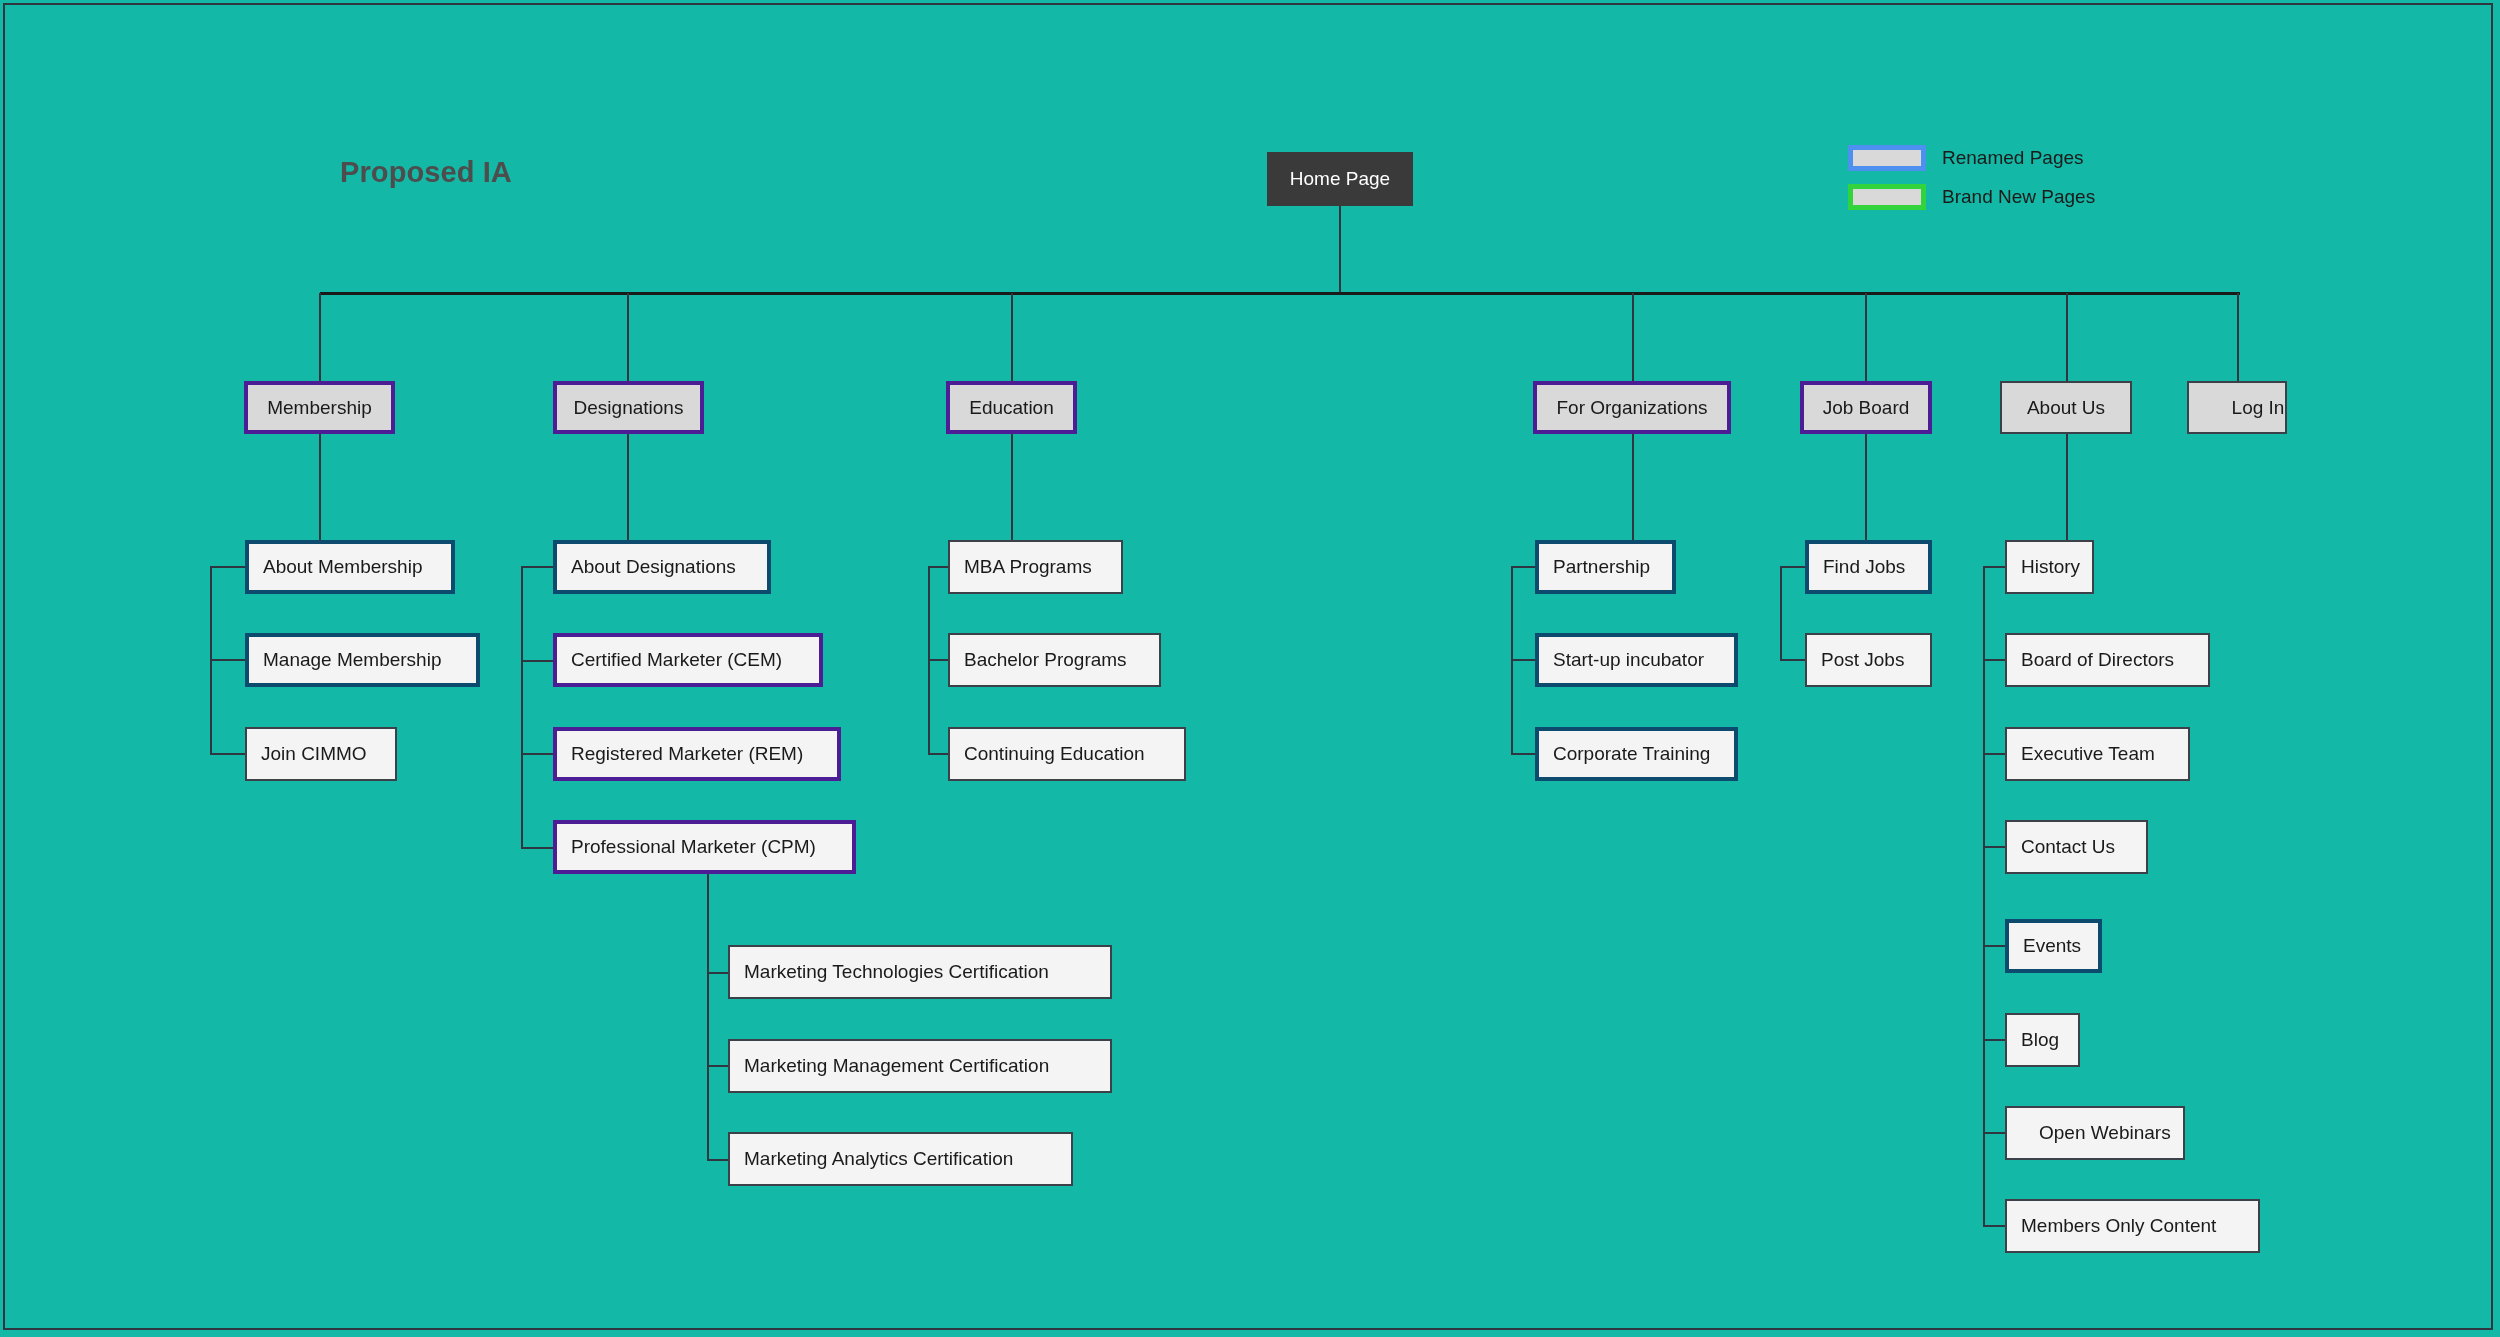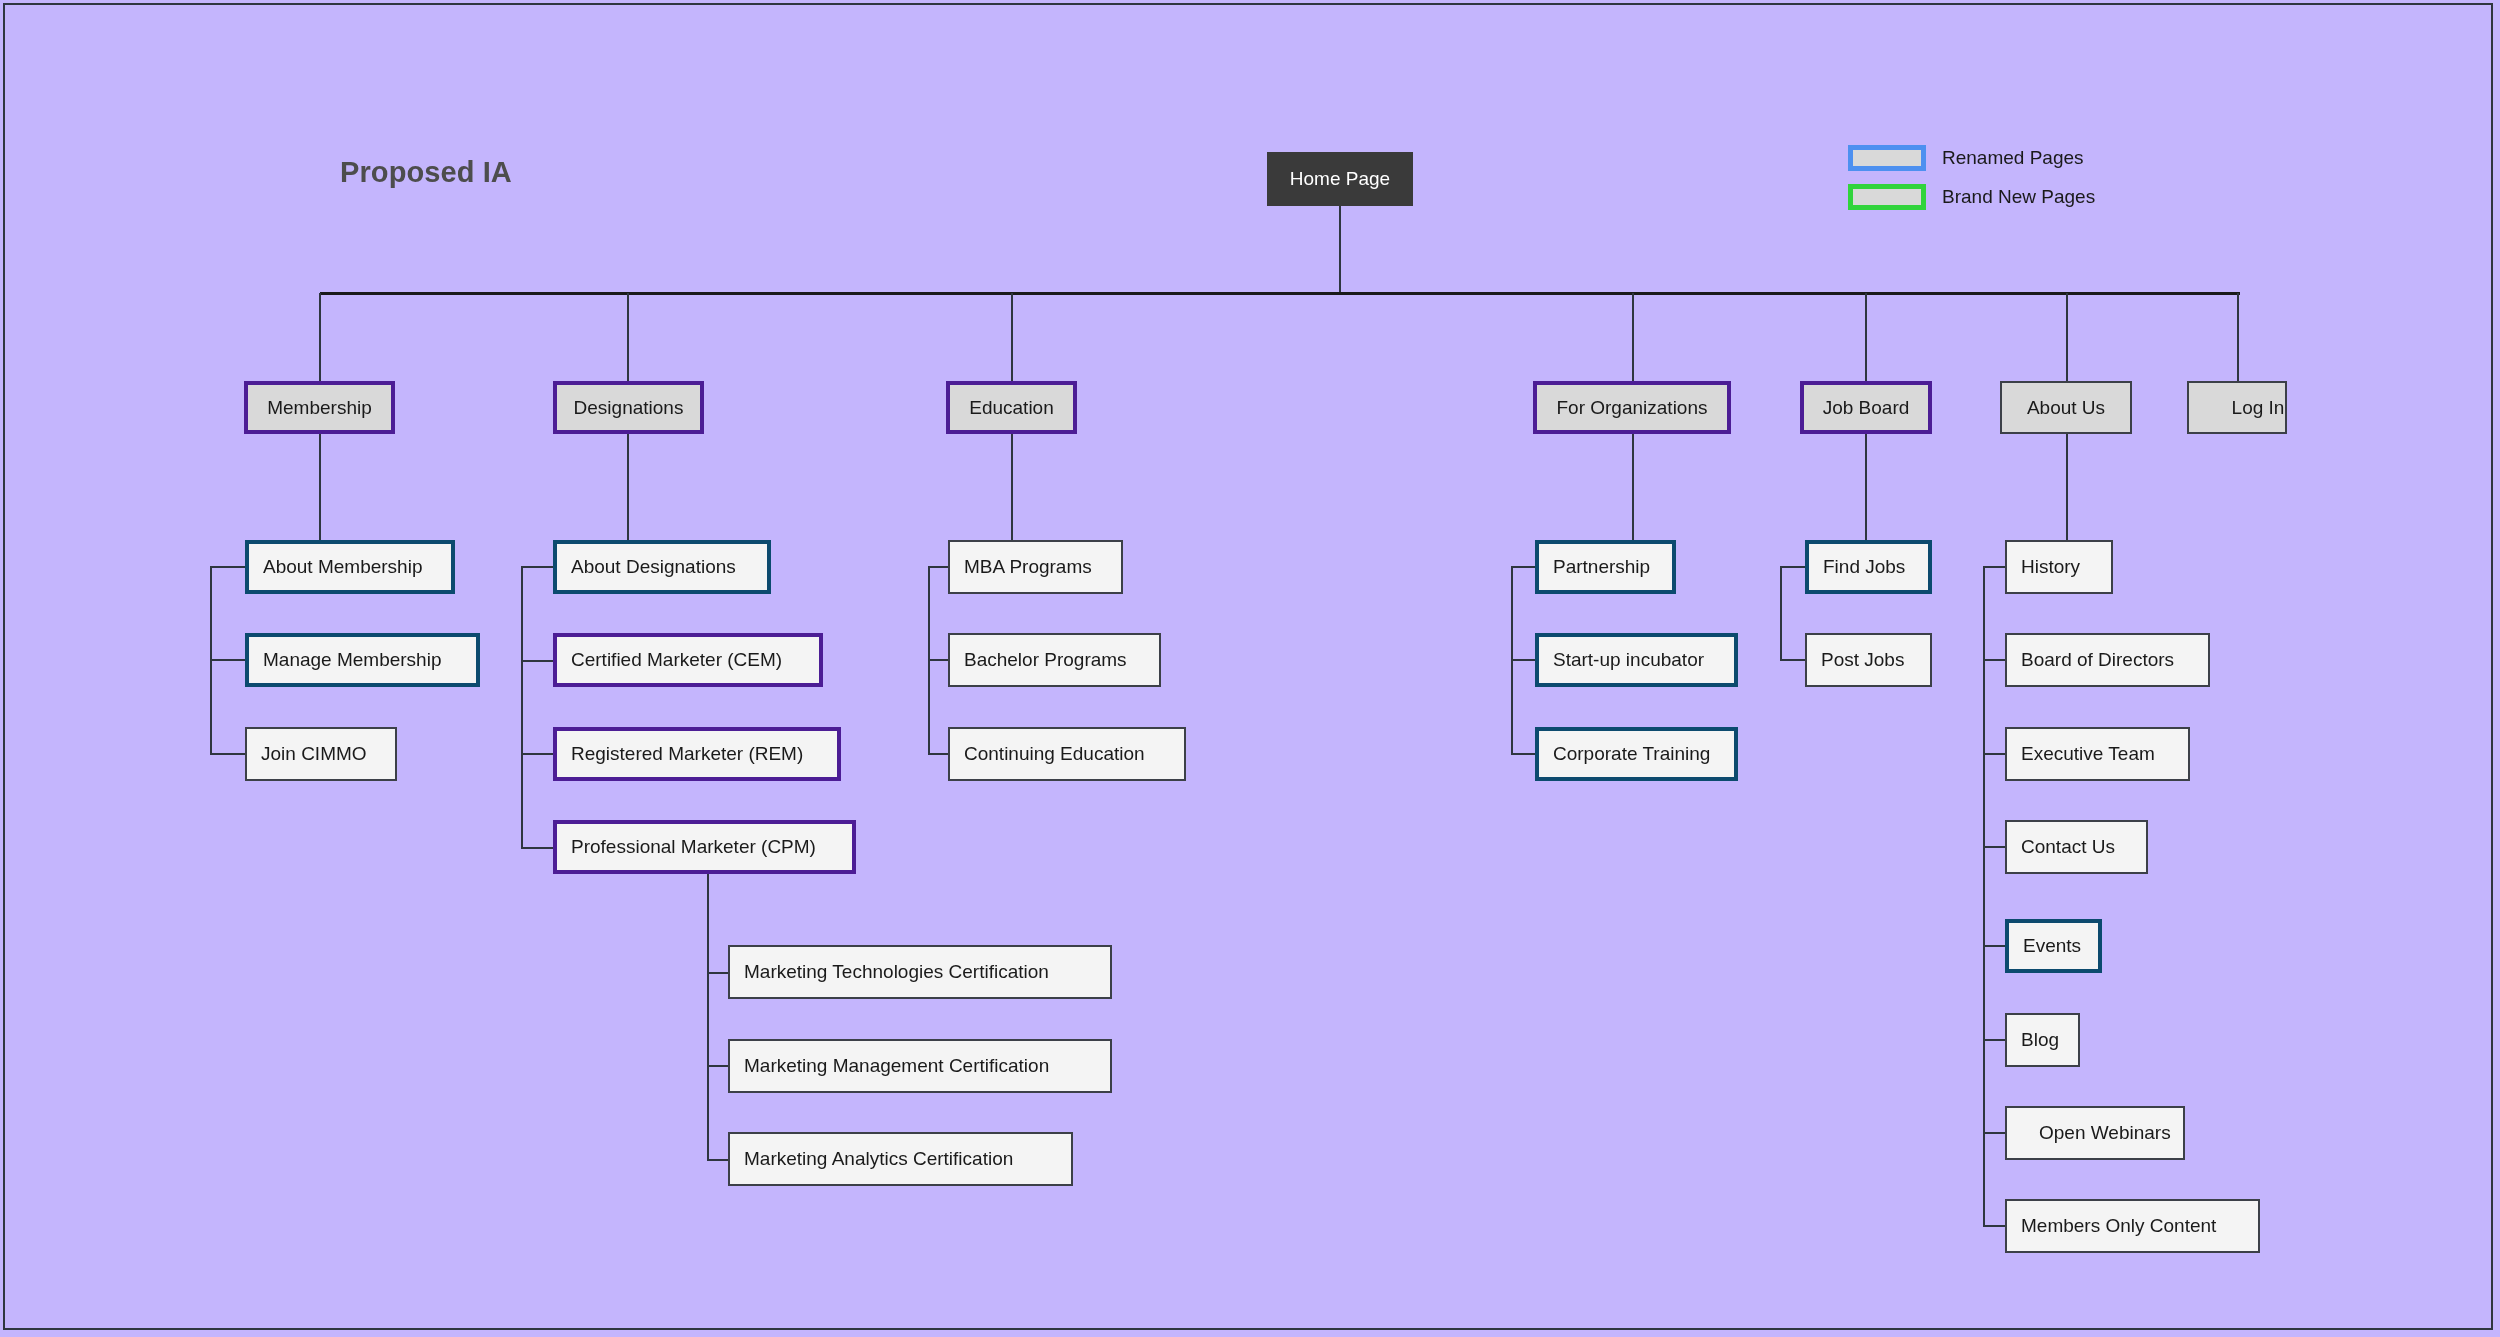--- a/index.html
+++ b/index.html
@@ -7,21 +7,21 @@
     padding: 0;
     background: #ffffff;
   }
   body {
     font-family: "Liberation Sans", sans-serif;
   }
   #canvas {
     position: relative;
     width: 2500px;
     height: 1337px;
-    background: #c4b5fd;
+    background: #14b8a6;
     overflow: hidden;
   }
   
   #frame {
     position: absolute;
     left: 3px;
     top: 3px;
     width: 2490px;
     height: 1327px;
     border: 2px solid #2f3640;
@@ -203,21 +203,21 @@
   <div class="ln v" style="left:1983px; top:566px; height:660px;"></div>
   <div class="ln h" style="left:1983px; top:566px; width:23px;"></div>
   <div class="ln h" style="left:1983px; top:659px; width:23px;"></div>
   <div class="ln h" style="left:1983px; top:753px; width:23px;"></div>
   <div class="ln h" style="left:1983px; top:846px; width:23px;"></div>
   <div class="ln h" style="left:1983px; top:945px; width:23px;"></div>
   <div class="ln h" style="left:1983px; top:1039px; width:23px;"></div>
   <div class="ln h" style="left:1983px; top:1132px; width:23px;"></div>
   <div class="ln h" style="left:1983px; top:1225px; width:23px;"></div>
 
-  <div class="node" style="left:2005px; top:540px; width:108px; height:54px;">History</div>
+  <div class="node" style="left:2005px; top:540px; width:89px; height:54px;">History</div>
   <div class="node" style="left:2005px; top:633px; width:205px; height:54px;">Board of Directors</div>
   <div class="node" style="left:2005px; top:727px; width:185px; height:54px;">Executive Team</div>
   <div class="node" style="left:2005px; top:820px; width:143px; height:54px;">Contact Us</div>
   <div class="node brandnew" style="left:2005px; top:919px; width:97px; height:54px;">Events</div>
   <div class="node" style="left:2005px; top:1013px; width:75px; height:54px;">Blog</div>
   <div class="node" style="left:2005px; top:1106px; width:180px; height:54px;padding-left:32px;">Open Webinars</div>
   <div class="node" style="left:2005px; top:1199px; width:255px; height:54px;">Members Only Content</div>
 
 </div>
 

